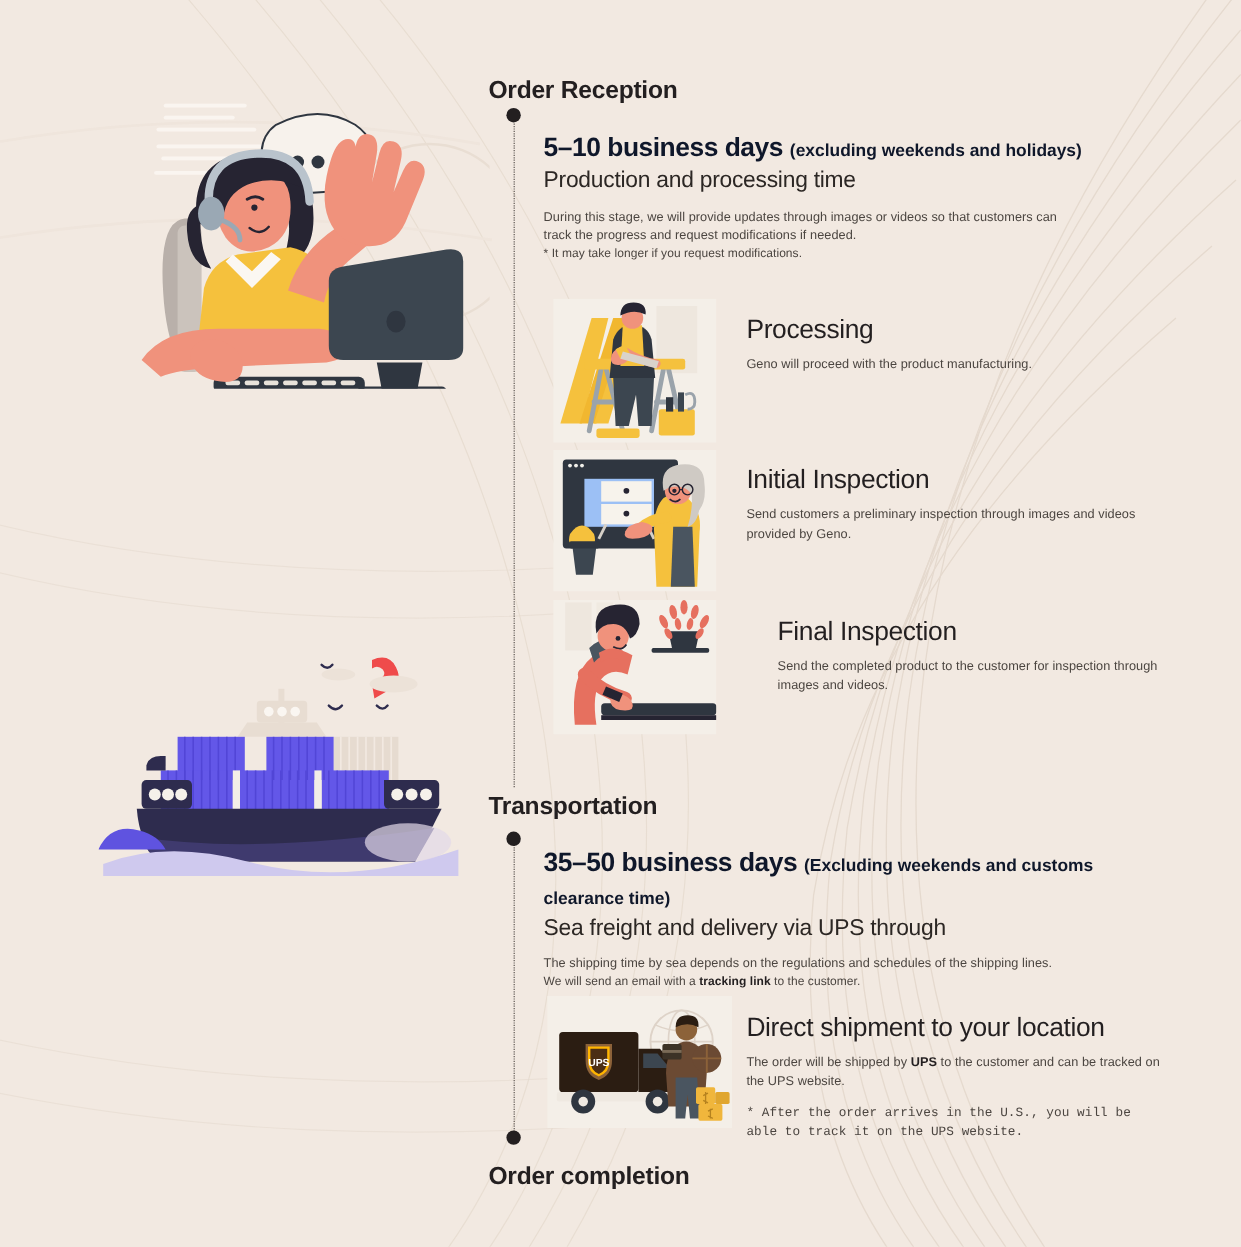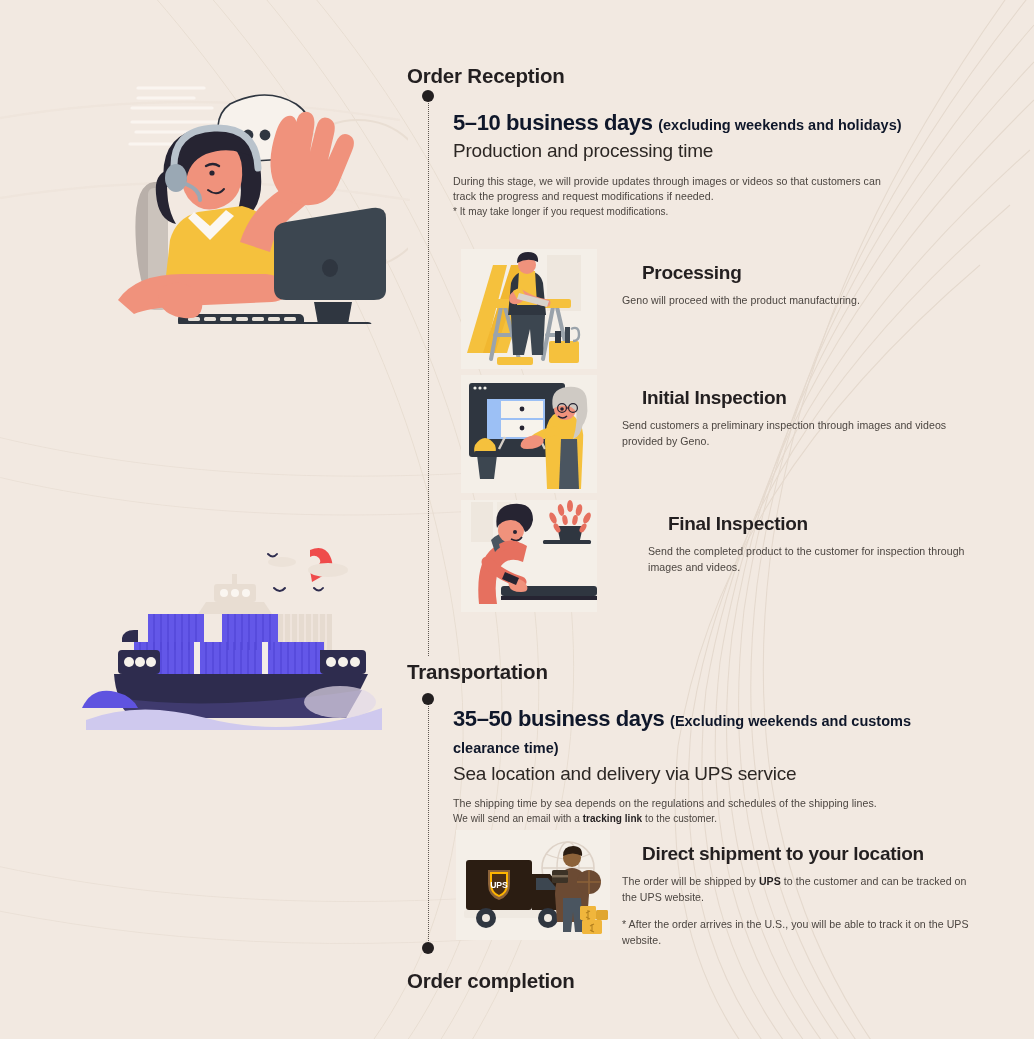--- a/index.html
+++ b/index.html
@@ -48,21 +48,21 @@
   }
   .block .note{
     font-size:10px;line-height:1.48;color:#4b4540;
     letter-spacing:0.05px;
   }
   .b{font-weight:bold;color:#231f20;}
 
   
   .substep{position:absolute;}
   .substep .s-title{
-    font-size:19px;font-weight:bold;letter-spacing:-0.3px;color:#231f20;margin-left:20px;
+    font-size:22px;font-weight:normal;letter-spacing:-0.3px;color:#231f20;
   }
   .substep .s-body{
     font-size:10.6px;line-height:1.48;color:#4b4540;margin-top:9px;
     letter-spacing:0.05px;
   }
   .thumb{position:absolute;}
 </style>
 </head>
 <body>
 
@@ -435,21 +435,21 @@
   <div class="substep" style="left:648px;top:513px;width:360px;">
     <div class="s-title">Final Inspection</div>
     <div class="s-body" style="max-width:340px;">Send the completed product to the customer for inspection through images and videos.</div>
   </div>
 
   <div class="block" style="left:453px;top:706px;width:470px;">
     <div class="days-line">
       <span>35–50 business days</span>
       <span class="qual">(Excluding weekends and customs clearance time)</span>
     </div>
-    <div class="subtitle">Sea location and delivery via UPS service</div>
+    <div class="subtitle">Sea freight and delivery via UPS through</div>
     <div class="body" style="max-width:450px;">The shipping time by sea depends on the regulations and schedules of the shipping lines.</div>
     <div class="note">
       <span>We will send an email with a </span><span class="b">tracking link</span><span> to the customer.</span>
     </div>
   </div>
 
   <svg class="thumb" style="left:456px;top:830px;" width="154" height="110" viewBox="0 0 154 110" aria-hidden="true">
     <rect x="0" y="0" width="154" height="110" fill="#f4efe8"></rect>
 
     <circle cx="112" cy="38" r="26" fill="none" stroke="#ded3c8" stroke-width="1.6"></circle>
@@ -493,16 +493,16 @@
       <path d="M132 80 l0 10 M130 83 l4 -2 M130 87 l4 2"></path>
       <path d="M136 94 l0 8 M134 96 l4 -2 M134 100 l4 2"></path>
     </g>
   </svg>
 
   <div class="substep" style="left:622px;top:843px;width:370px;">
     <div class="s-title">Direct shipment to your location</div>
     <div class="s-body" style="max-width:350px;">
       <span>The order will be shipped by </span><span class="b">UPS</span><span> to the customer and can be tracked on the UPS website.</span>
     </div>
-    <div class="s-body" style="max-width:350px;margin-top:12px;">* After the order arrives in the U.S., you will be able to track it on the UPS website.</div>
+    <div class="s-body" style="max-width:350px;margin-top:12px;font-family:Liberation Mono, monospace;">* After the order arrives in the U.S., you will be able to track it on the UPS website.</div>
   </div>
 
 </div>
 
 </body></html>

